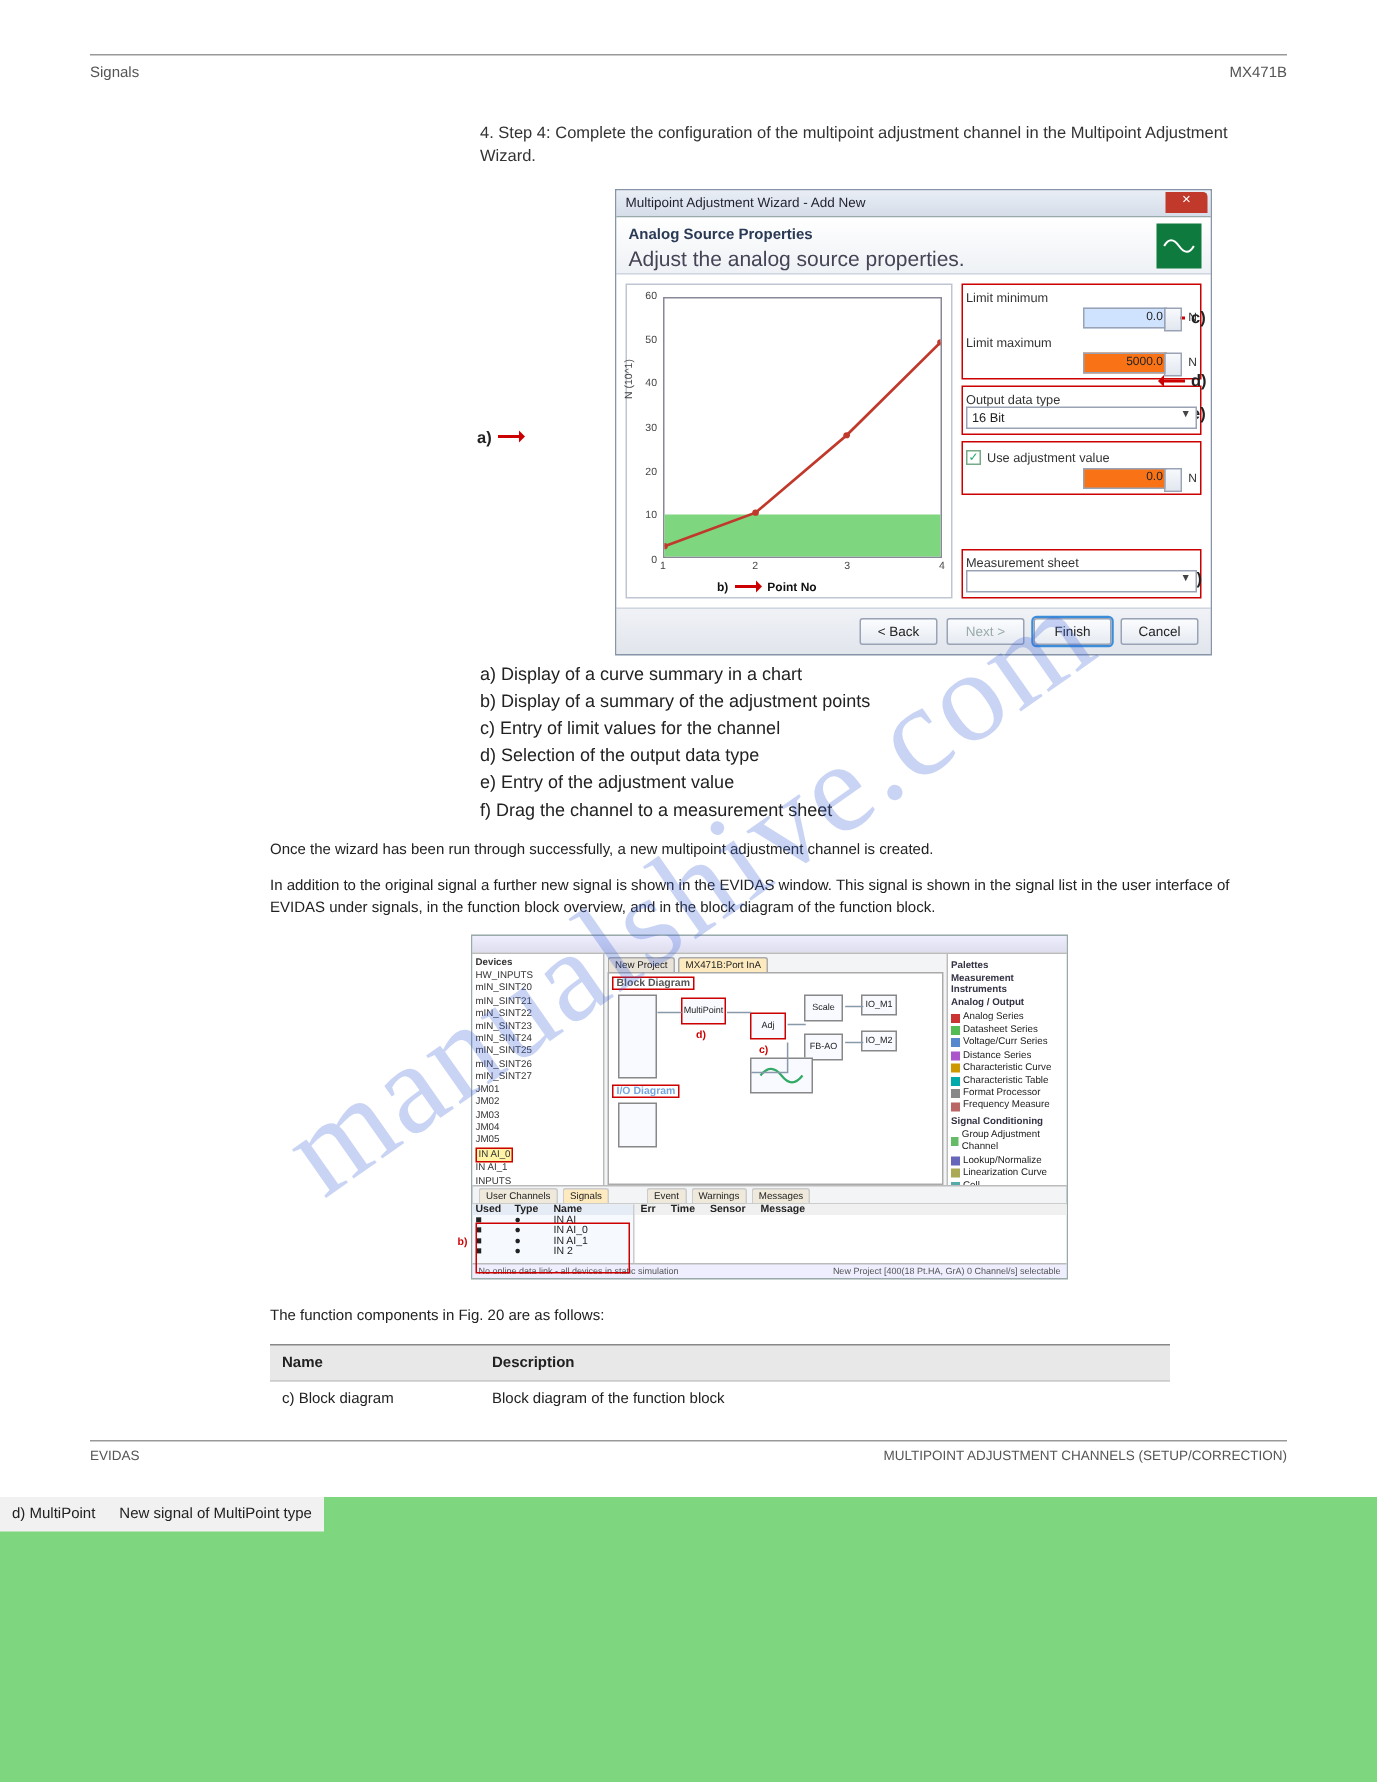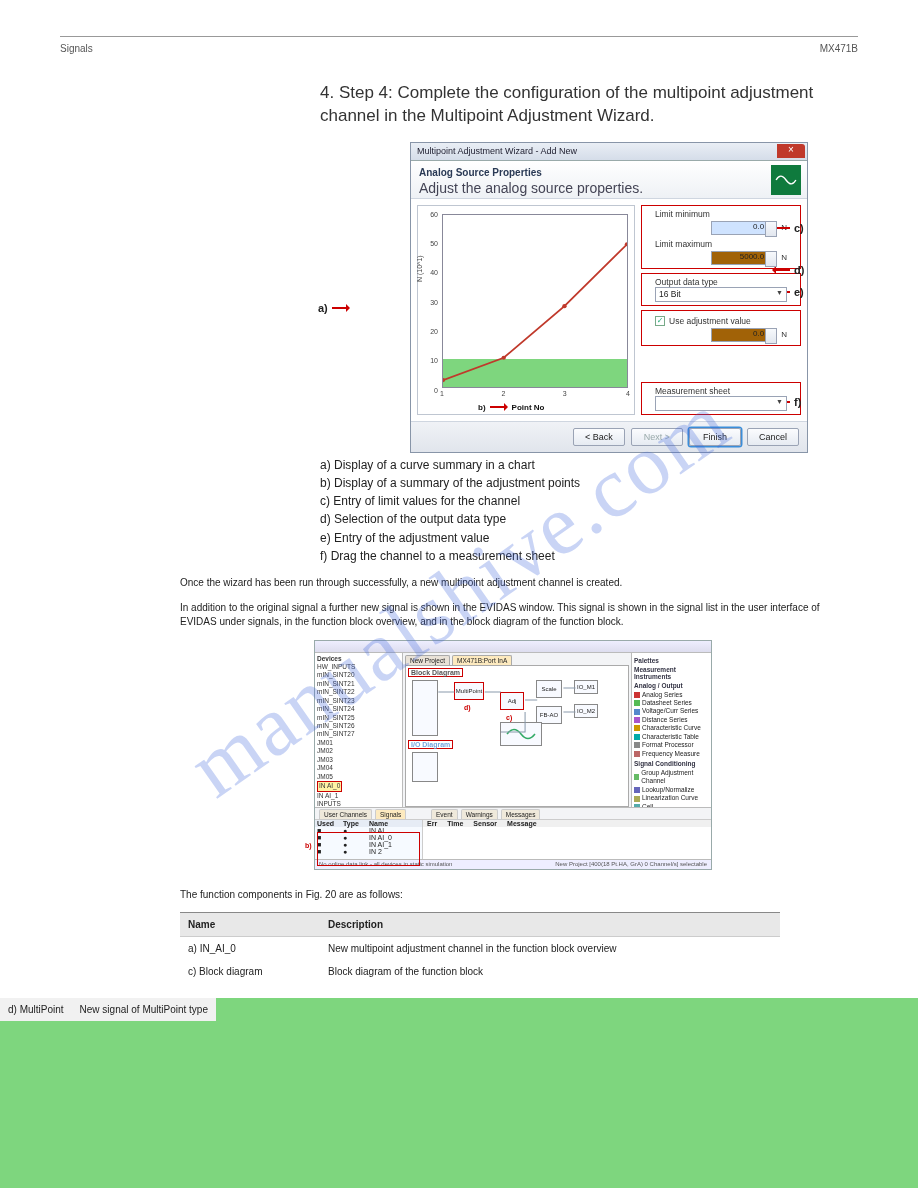--- a/index.html
+++ b/index.html
@@ -9,21 +9,21 @@
     height: 1188px;
     background: #fff;
     font-family: Arial, Helvetica, sans-serif;
     color: #222;
     position: relative;
     overflow: hidden;
   }
   .page { padding: 36px 60px 40px 60px; }
   .hr-top { border: none; border-top: 1px solid #999; margin: 0 0 6px 0; }
   .top-meta { display: flex; justify-content: space-between; font-size: 10px; color: #555; margin-bottom: 28px; }
-  .small-lead { font-size: 17px; color: #333; line-height: 1.35; margin: 0 0 14px 260px; }
+  .small-lead { font-size: 11px; color: #333; line-height: 1.35; margin: 0 0 14px 260px; }
   .fig-row { display: flex; justify-content: flex-end; position: relative; }
   .fig-left-anno {
     position: absolute;
     left: 258px;
     top: 160px;
     font-size: 11px;
     font-weight: bold;
   }
   .arrow-r {
     display: inline-block;
@@ -141,27 +141,27 @@
   }
   .ticks-y { position: absolute; left: 4px; top: 8px; height: 176px; width: 18px; }
   .ticks-y span { position: absolute; right: 2px; font-size: 7px; color: #444; transform: translateY(-50%); }
   .ylabel { position: absolute; left: -2px; top: 76px; font-size: 7px; color: #444; transform: rotate(-90deg); transform-origin: left top; white-space: nowrap; }
   .ticks-x { position: absolute; left: 24px; right: 6px; bottom: 14px; height: 10px; }
   .ticks-x span { position: absolute; font-size: 7px; color: #444; transform: translateX(-50%); top: 0; }
   .xlabel-row { position: absolute; left: 60px; bottom: 2px; font-size: 8px; font-weight: bold; color: #111; display:flex; align-items:center;}
   .curve { position: absolute; left: 0; top: 0; width: 100%; height: 100%; }
 
   .prop-panel { flex: 1; display: flex; flex-direction: column; gap: 4px; }
-  .redbox { border: 1.5px solid #c00; padding: 3px 13px; }
+  .redbox { border: 1.5px solid #c00; padding: 3px 2px; }
   .field-row { display: flex; align-items: center; margin-top: 2px; }
   .field-label { font-size: 8.5px; color: #333; flex: 1; }
   .spin {
     width: 56px; height: 14px;
     border: 1px solid #9aa3b5;
-    background: #a16207;
+    background: #f97316;
     font-size: 8px;
     text-align: right;
     padding: 0 2px;
     position: relative;
   }
   .spin::after {
     content:'';
     position:absolute; right:-11px; top:-1px;
     width:10px; height:14px;
     border:1px solid #9aa3b5;
@@ -620,24 +620,20 @@
   <p class="para" style="margin-top:18px;">The function components in Fig. 20 are as follows:</p>
 
   <table class="tbl">
     <thead>
         <tr>
       <th style="width:140px;">Name</th>
       <th>Description</th>
     </tr>
       </thead>
     <tbody id="tbl-body">
-        <tr>
-          <td>a)  IN_AI_0</td>
-          <td>New multipoint adjustment channel in the function block overview</td>
-        </tr>
         <tr class="band">
           <td>b)  IN_AI_0</td>
           <td>New multipoint adjustment channel in the signal list</td>
         </tr>
         <tr>
           <td>c)  Block diagram</td>
           <td>Block diagram of the function block</td>
         </tr>
         <tr class="band">
           <td>d)  MultiPoint</td>

